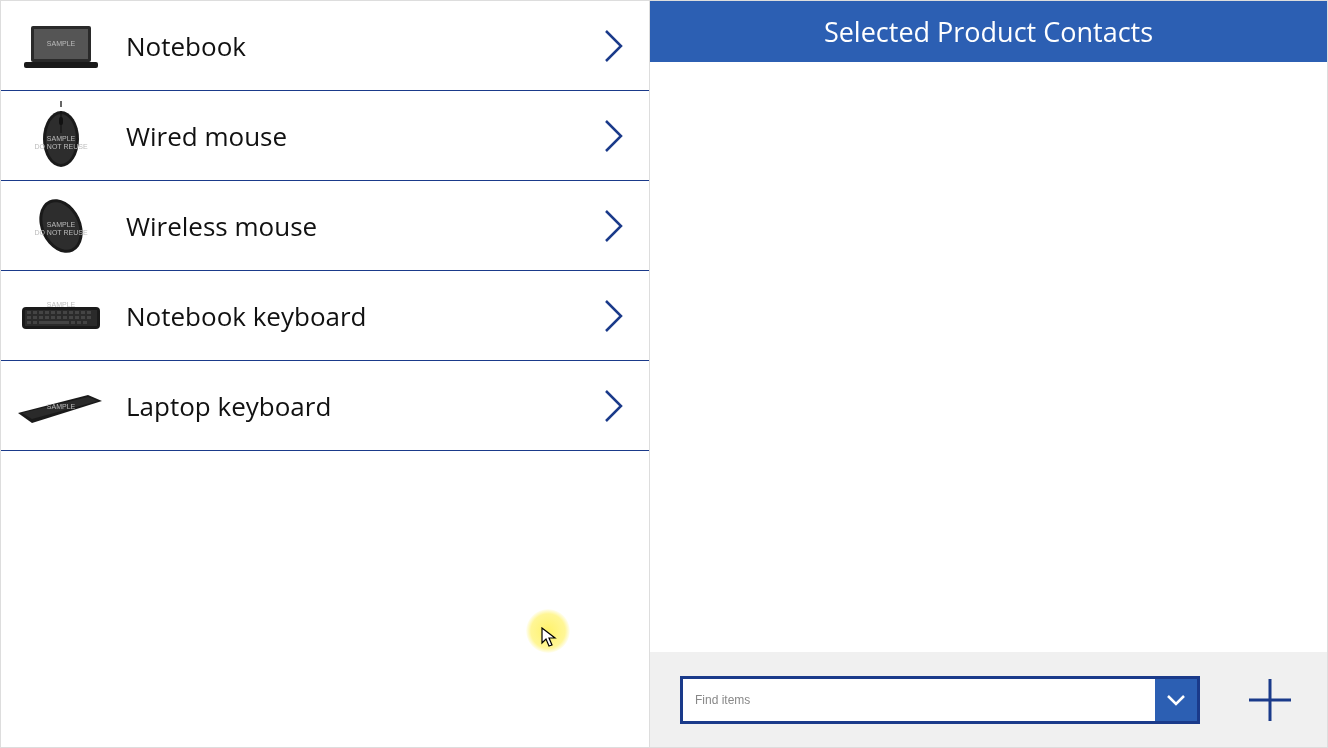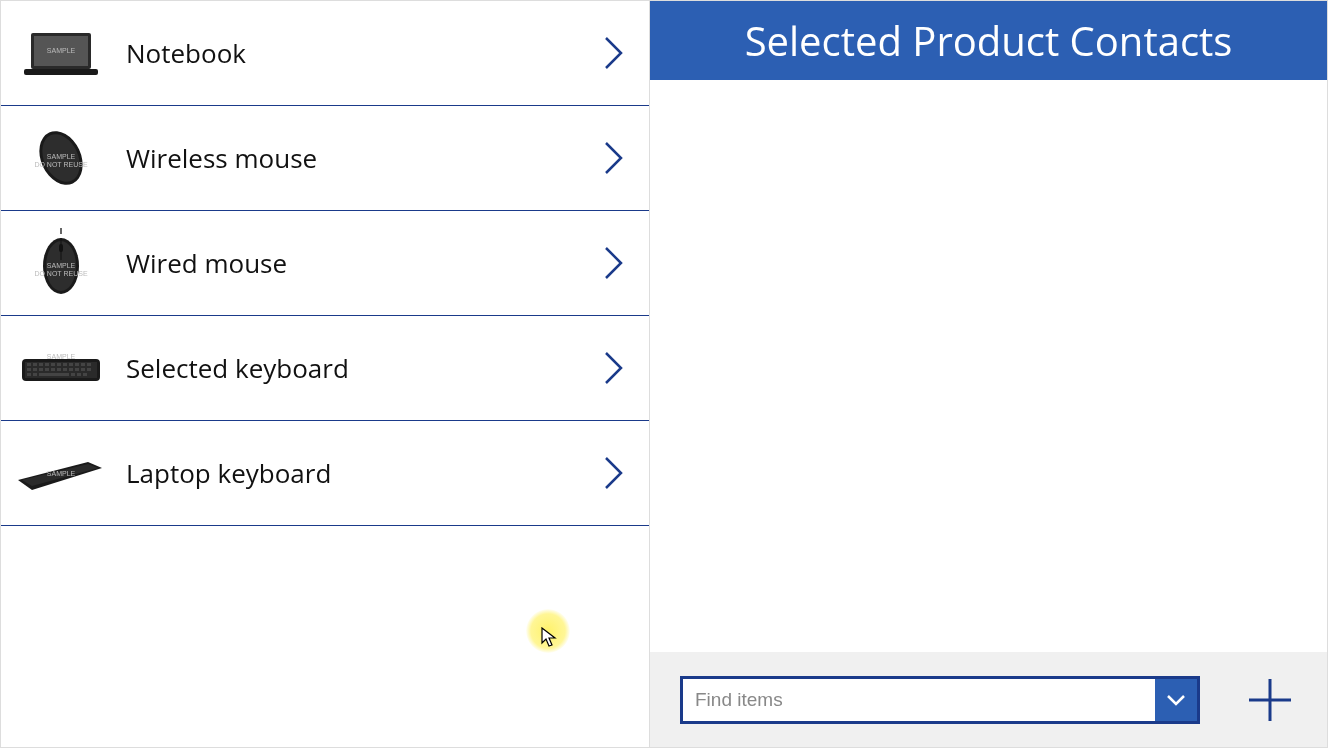--- a/index.html
+++ b/index.html
@@ -28,21 +28,21 @@
     }
     .left-panel::-webkit-scrollbar-track {
       background: #f0f0f0;
     }
     .left-panel::-webkit-scrollbar-thumb {
       background: #c0c0c0;
     }
     .product-row {
       display: flex;
       align-items: center;
-      height: 105px;
+      height: 90px;
       border-bottom: 1px solid #1a3a8a;
       padding: 0 10px;
       cursor: pointer;
     }
     .product-row:first-child {
       border-top: none;
     }
     .product-image {
       width: 100px;
       height: 80px;
@@ -73,21 +73,21 @@
       display: flex;
       flex-direction: column;
       border: 1px solid #ddd;
       border-left: none;
       position: relative;
     }
     .right-header {
       background: #2c5fb3;
       color: #ffffff;
       text-align: center;
-      font-size: 40px;
+      font-size: 27px;
       padding: 12px 0;
       font-weight: 400;
     }
     .right-body {
       flex: 1;
       background: #ffffff;
       margin: 0;
       height: 510px;
     }
     .right-footer {
@@ -101,21 +101,21 @@
       display: flex;
       border: 3px solid #1a3a8a;
       height: 48px;
       width: 520px;
       background: #ffffff;
     }
     .find-input {
       flex: 1;
       border: none;
       outline: none;
-      font-size: 19px;
+      font-size: 12px;
       padding: 0 12px;
       color: #777;
       background: transparent;
     }
     .find-input::placeholder {
       color: #888;
     }
     .find-dropdown-btn {
       width: 42px;
       background: #2c5fb3;
@@ -182,47 +182,47 @@
       <svg width="22" height="36" viewBox="0 0 22 36">
           <polyline points="3,3 18,18 3,33" fill="none" stroke="#1a3a8a" stroke-width="2.5"></polyline>
         </svg>
     </div>
   </div>
 
 
   <div class="product-row">
     <div class="product-image">
       <svg class="thumb-svg" viewBox="0 0 90 70">
-        <ellipse cx="45" cy="35" rx="20" ry="28" fill="#1a1a1a" transform="rotate(-25 45 35)"></ellipse>
-        <ellipse cx="45" cy="35" rx="17" ry="25" fill="#2d2d2d" transform="rotate(-25 45 35)"></ellipse>
-        <text x="45" y="36" class="watermark-text">SAMPLE</text>
-        <text x="45" y="44" class="watermark-text">DO NOT REUSE</text>
-      </svg>
-    </div>
-    <div class="product-label">Wireless mouse</div>
-    <div class="chevron">
-      <svg width="22" height="36" viewBox="0 0 22 36">
-          <polyline points="3,3 18,18 3,33" fill="none" stroke="#1a3a8a" stroke-width="2.5"></polyline>
-        </svg>
-    </div>
-  </div>
-
-  <div class="product-row">
-    <div class="product-image">
-      <svg class="thumb-svg" viewBox="0 0 90 70">
         <line x1="45" y1="6" x2="45" y2="0" stroke="#333" stroke-width="1.5"></line>
         <ellipse cx="45" cy="38" rx="18" ry="28" fill="#1a1a1a"></ellipse>
         <ellipse cx="45" cy="38" rx="15" ry="25" fill="#2d2d2d"></ellipse>
         <line x1="45" y1="10" x2="45" y2="32" stroke="#111" stroke-width="1"></line>
         <rect x="43" y="16" width="4" height="8" rx="2" fill="#111"></rect>
         <text x="45" y="40" class="watermark-text">SAMPLE</text>
         <text x="45" y="48" class="watermark-text">DO NOT REUSE</text>
       </svg>
     </div>
     <div class="product-label">Wired mouse</div>
+    <div class="chevron">
+      <svg width="22" height="36" viewBox="0 0 22 36">
+          <polyline points="3,3 18,18 3,33" fill="none" stroke="#1a3a8a" stroke-width="2.5"></polyline>
+        </svg>
+    </div>
+  </div>
+
+  <div class="product-row">
+    <div class="product-image">
+      <svg class="thumb-svg" viewBox="0 0 90 70">
+        <ellipse cx="45" cy="35" rx="20" ry="28" fill="#1a1a1a" transform="rotate(-25 45 35)"></ellipse>
+        <ellipse cx="45" cy="35" rx="17" ry="25" fill="#2d2d2d" transform="rotate(-25 45 35)"></ellipse>
+        <text x="45" y="36" class="watermark-text">SAMPLE</text>
+        <text x="45" y="44" class="watermark-text">DO NOT REUSE</text>
+      </svg>
+    </div>
+    <div class="product-label">Wireless mouse</div>
     <div class="chevron">
       <svg width="22" height="36" viewBox="0 0 22 36">
           <polyline points="3,3 18,18 3,33" fill="none" stroke="#1a3a8a" stroke-width="2.5"></polyline>
         </svg>
     </div>
   </div>
 
   <div class="product-row">
     <div class="product-image">
       <svg class="thumb-svg" viewBox="0 0 90 70">
@@ -254,21 +254,21 @@
           <rect x="11" y="40" width="4" height="3"></rect>
             <rect x="17" y="40" width="4" height="3"></rect>
             <rect x="23" y="40" width="30" height="3"></rect>
             <rect x="55" y="40" width="4" height="3"></rect>
             <rect x="61" y="40" width="4" height="3"></rect>
             <rect x="67" y="40" width="4" height="3"></rect>
         </g>
         <text x="45" y="26" class="watermark-text">SAMPLE</text>
       </svg>
     </div>
-    <div class="product-label">Selected keyboard</div>
+    <div class="product-label">Notebook keyboard</div>
     <div class="chevron">
       <svg width="22" height="36" viewBox="0 0 22 36">
           <polyline points="3,3 18,18 3,33" fill="none" stroke="#1a3a8a" stroke-width="2.5"></polyline>
         </svg>
     </div>
   </div>
 
   <div class="product-row">
     <div class="product-image">
       <svg class="thumb-svg" viewBox="0 0 90 70">

